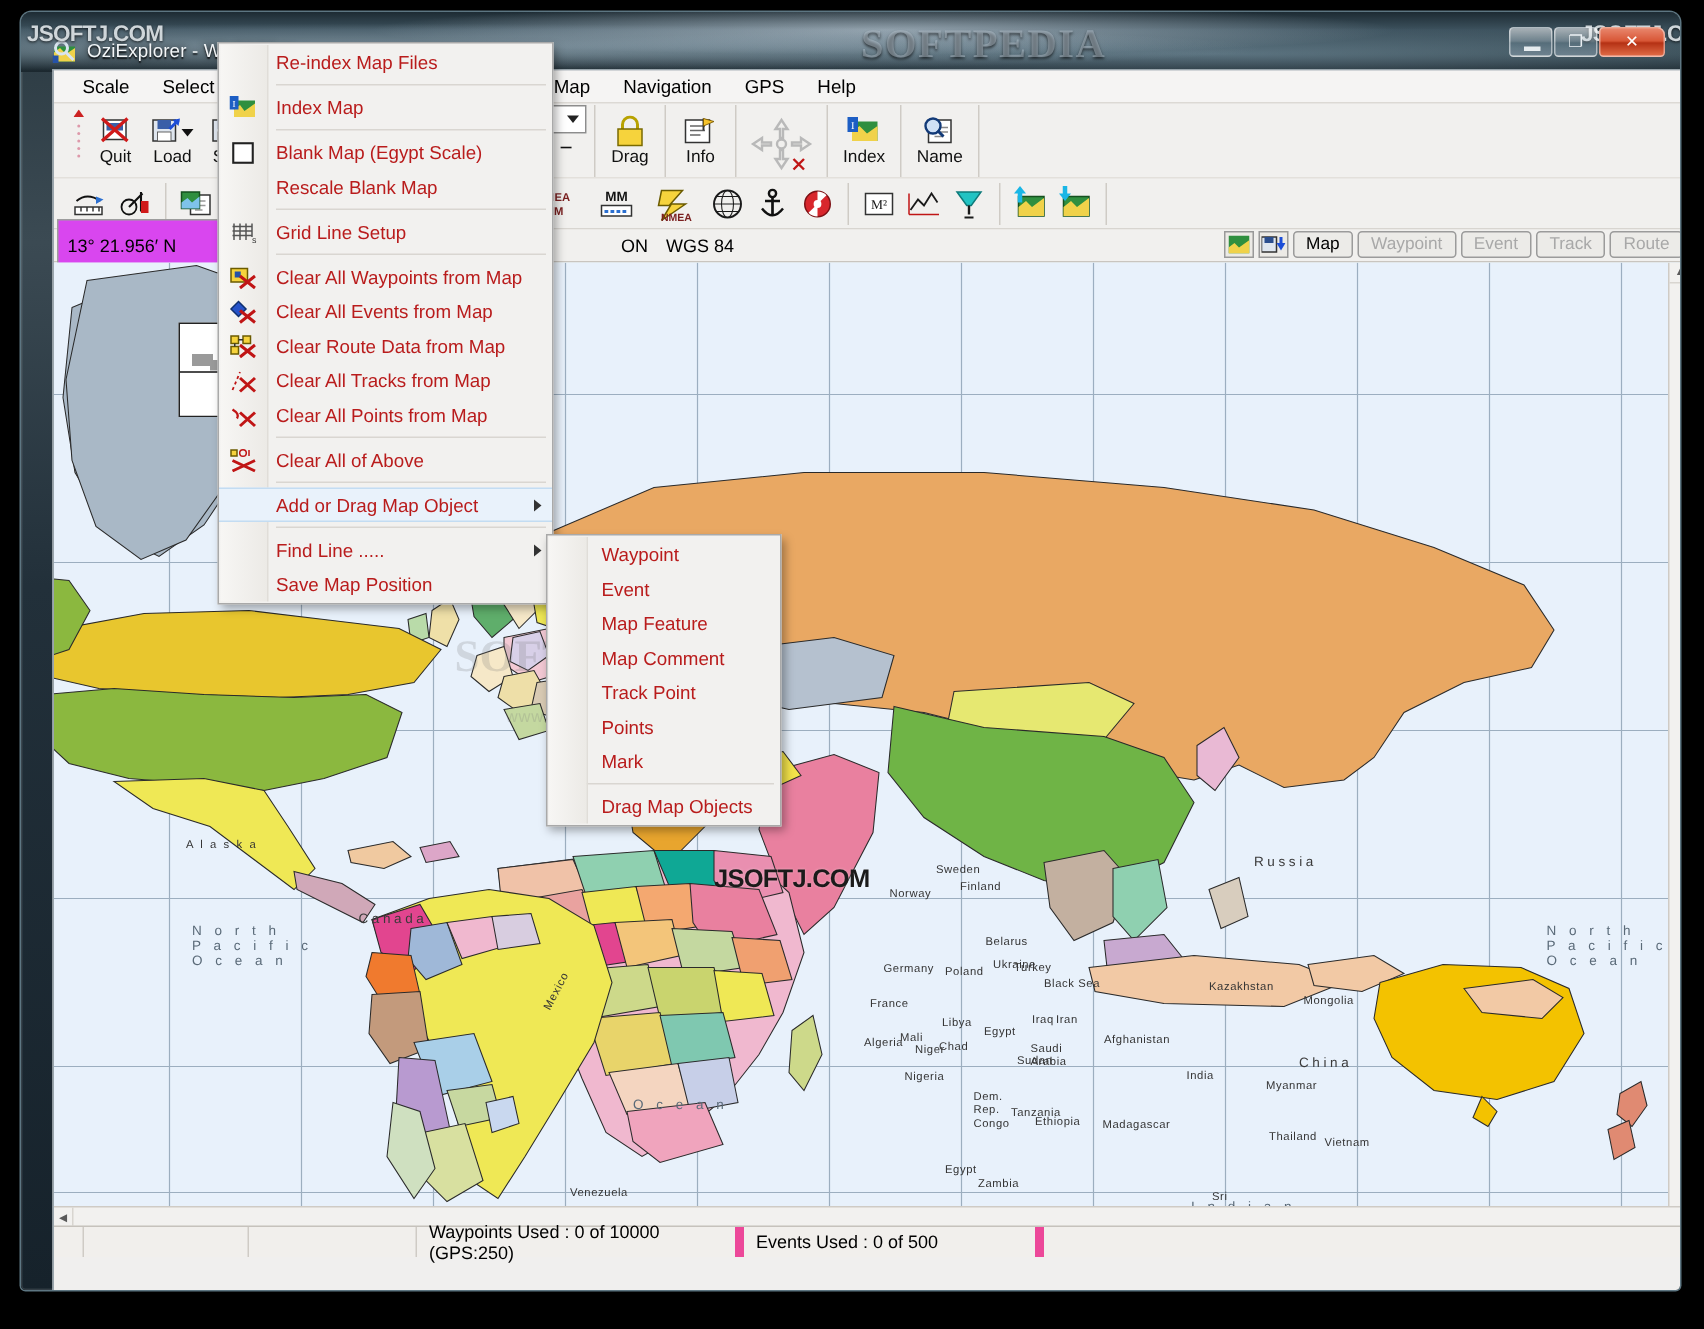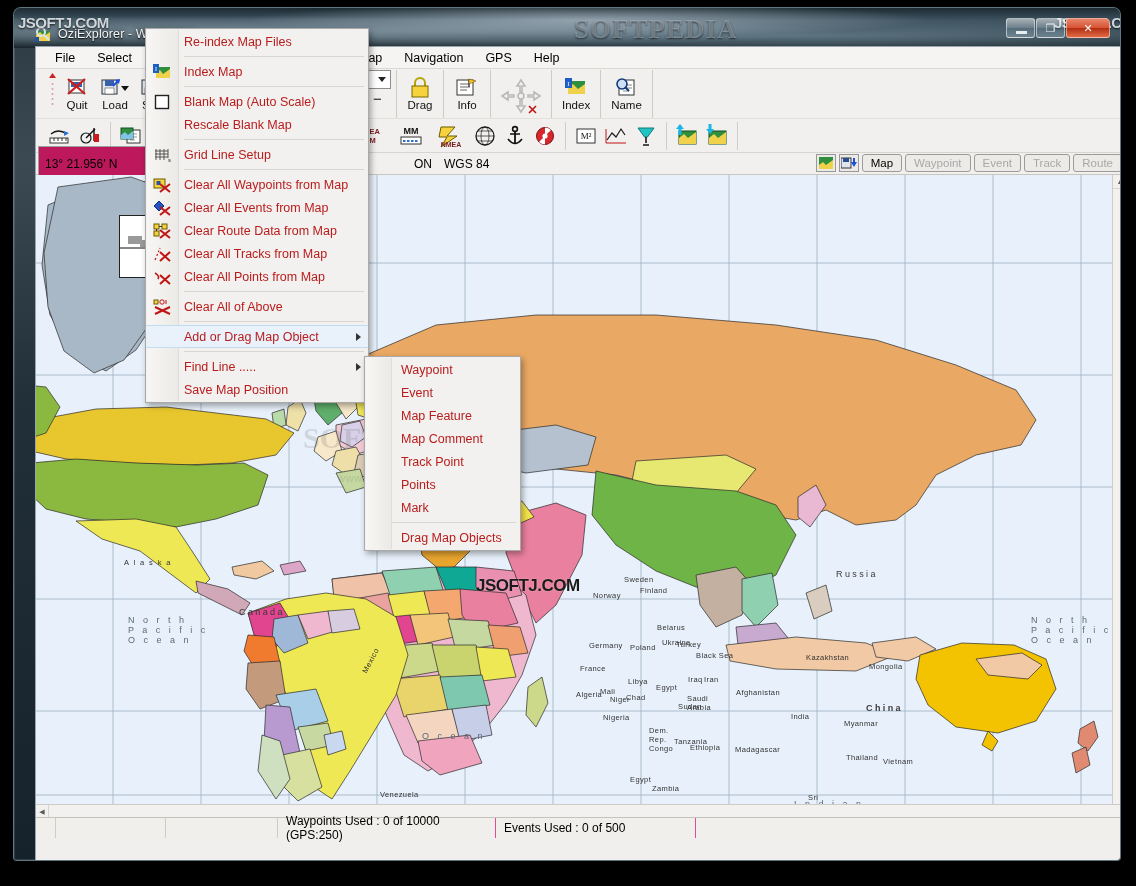--- a/index.html
+++ b/index.html
@@ -110,21 +110,21 @@
   .zoomrow { display:flex; gap:12px; margin-top:4px; font-size:15px; color:#111; line-height:12px;}
 
   .drag4 { position:relative; width:50px; height:36px; }
 
   
   .coordbar {
     height:22px; display:flex; align-items:center; background:#f1f0ee;
     border-bottom:1px solid #c9c5bf; position:relative;
   }
   .coordfield {
-    height:36px; background:#be185d; border:1px solid #9d9d9d; font-size:12px;
+    height:36px; background:#d946ef; border:1px solid #9d9d9d; font-size:12px;
     display:flex; align-items:center; padding:0 6px; white-space:nowrap;
   }
   .coordplain { font-size:12px; padding:0 6px; white-space:nowrap; }
   .tabbtns { position:absolute; right:4px; top:1px; display:flex; gap:3px; align-items:center; }
   .minibtn { width:20px;height:18px;border:1px solid #999; background:#eceae6; display:flex;align-items:center;justify-content:center;}
   .tabbtn {
     height:18px; padding:0 8px; font-size:11.5px; border:1px solid #9b9b9b; border-radius:3px;
     background:#ecebe8; display:flex; align-items:center; color:#000;
   }
   .tabbtn.dim { color:#a8a8a8; }
@@ -143,21 +143,21 @@
   .inset {
     position:absolute; left:83px; top:40px; width:60px; height:63px;
     border:1.5px solid #222; background:#fff; overflow:hidden;
   }
 
   
   .statusbar {
     height:21px; background:#f1efec; border-top:1px solid #c6c2bc;
     display:flex; align-items:center; font-size:12px; position:relative;
   }
-  .sb-cell { height:100%; display:flex; align-items:center; padding:0 8px; border-right:1px solid #ec4899; }
+  .sb-cell { height:100%; display:flex; align-items:center; padding:0 8px; border-right:6px solid #ec4899; }
   .sb-blank { border-right:1px solid #cfcbc5; height:100%; }
 
   
   .vscroll {
     position:absolute; right:0; top:0; width:14px; height:100%;
     background:#f2f1ef; border-left:1px solid #cfcbc5;
   }
   .hscroll { height:13px; background:#f2f1ef; border-top:1px solid #cfcbc5; position:relative; }
   .sb-arrow { width:13px;height:13px;display:flex;align-items:center;justify-content:center;font-size:7px;color:#5a5a5a;}
 
@@ -233,21 +233,21 @@
           <i>❐</i>
         </div>
       <div class="wbtn close">
           <i>✕</i>
         </div>
     </div>
 
     <div class="client">
 
       <div class="menubar">
-        <div class="mi">File</div>
+        <div class="mi">Scale</div>
         <div class="mi">Select</div>
         <div class="mi">View</div>
         <div class="mi active">Map</div>
         <div class="mi">Options</div>
         <div class="mi">Moving Map</div>
         <div class="mi">Navigation</div>
         <div class="mi">GPS</div>
         <div class="mi">Help</div>
       </div>
 
@@ -797,21 +797,21 @@
         <div class="ocean-label" style="left:92px;  top:440px;">N o r t h<br>P a c i f i c<br>O c e a n</div>
 
         <div class="ocean-label" style="left:386px; top:556px;">O c e a n</div>
 
         <div class="ocean-label" style="left:758px; top:624px;">I n d i a n<br>O c e a n</div>
         <div class="ocean-label" style="left:995px; top:440px;">N o r t h<br>P a c i f i c<br>O c e a n</div>
 
         <div class="ctry-label big" style="left:398px; top:256px;">Greenland</div>
         <div class="ctry-label big" style="left:800px; top:394px;">Russia</div>
         <div class="ctry-label big" style="left:203px; top:432px;">Canada</div>
-        <div class="ctry-label big" style="left:830px; top:528px;font-weight:bold;">China</div>
+        <div class="ctry-label big" style="left:830px; top:528px;">China</div>
 
         <div class="ctry-label mid" style="left:88px;  top:383px; letter-spacing:1.4px;">A l a s k a</div>
         <div class="ctry-label mid" style="left:770px; top:478px;">Kazakhstan</div>
         <div class="ctry-label mid" style="left:833px; top:487px;">Mongolia</div>
         <div class="ctry-label mid" style="left:755px; top:537px;">India</div>
         <div class="ctry-label mid" style="left:640px; top:465px;">Turkey</div>
         <div class="ctry-label mid" style="left:620px; top:508px;">Egypt</div>
         <div class="ctry-label mid" style="left:592px; top:502px;">Libya</div>
         <div class="ctry-label mid" style="left:540px; top:498px;margin-top:17px;">Algeria</div>
         <div class="ctry-label mid" style="left:642px; top:527px;">Sudan</div>
@@ -920,21 +920,21 @@
         <span>Index Map</span>
       </div>
       <div class="menu-sep"></div>
 
       <div class="menu-item">
         <span class="mi-icon">
           <svg width="16" height="16">
               <rect x="1.5" y="1.5" width="13" height="13" fill="#fff" stroke="#222" stroke-width="1.4"></rect>
             </svg>
         </span>
-        <span>Blank Map (Auto Scale)</span>
+        <span>Blank Map (Egypt Scale)</span>
       </div>
       <div class="menu-item">
         <span class="mi-icon"></span>
         <span>Rescale Blank Map</span>
       </div>
       <div class="menu-sep"></div>
 
       <div class="menu-item">
         <span class="mi-icon">
           <svg width="18" height="16">

